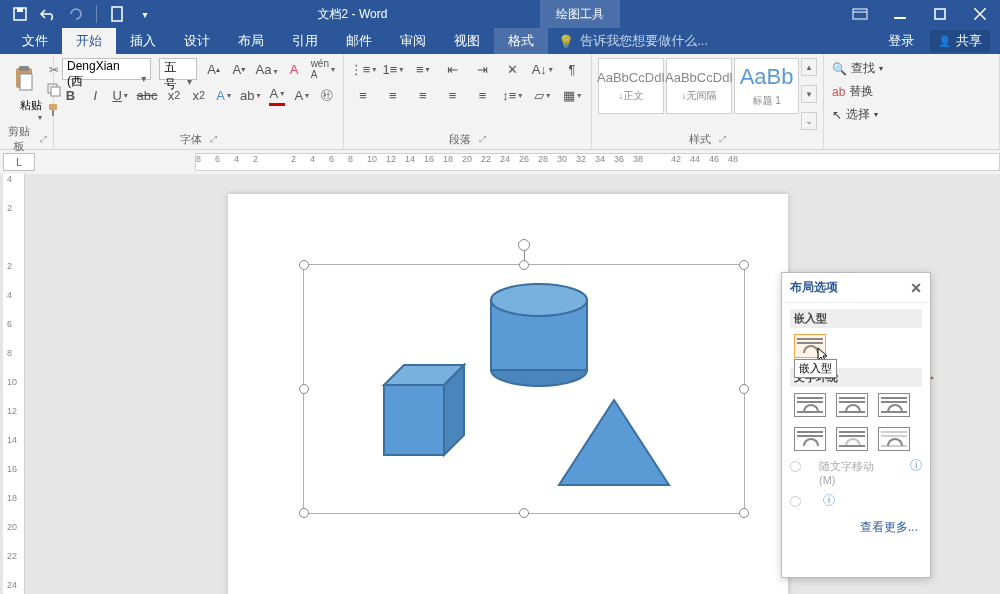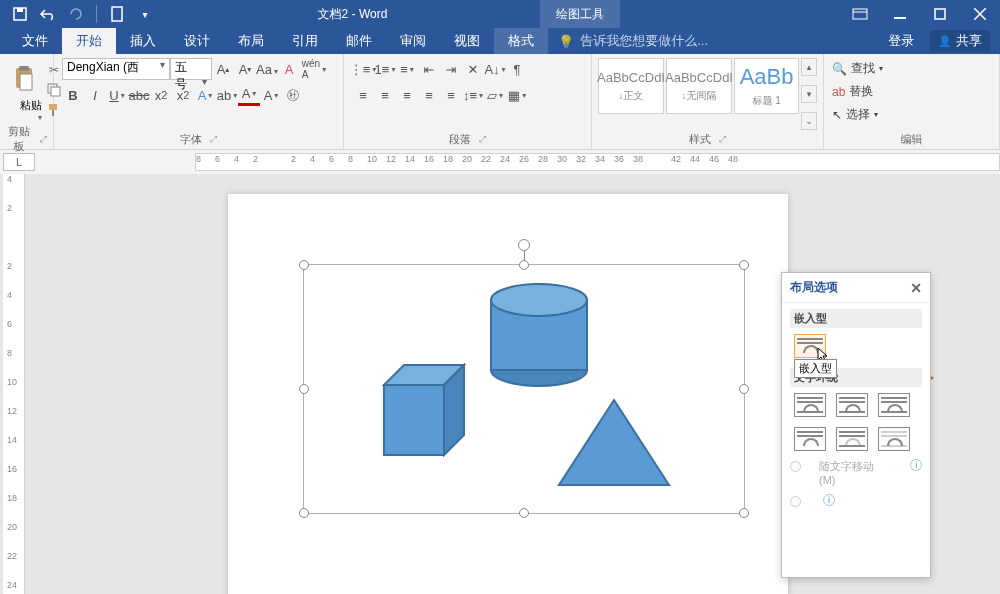--- a/index.html
+++ b/index.html
@@ -34,21 +34,21 @@
 .group .group-label { text-align: center; font-size: 11px; color: #666; padding-top: 2px; display:flex; justify-content:center; align-items:center; gap:2px;}
 .group .launcher { font-size:9px; color:#888; margin-left:6px; }
 
 .clipboard { width: 54px; }
 .paste-col { display:flex; flex-direction:column; align-items:flex-end; }
 .paste-big { width: 36px; height: 40px; display:flex; flex-direction:column; align-items:center; justify-content:center; }
 .small-stack { display:flex; flex-direction:column; gap:4px; margin-left:4px; padding-top:4px; }
 .small-icon { width:16px; height:16px; display:flex; align-items:center; justify-content:center; color:#666; }
 
 .font-group { width: 290px; padding:4px 8px 2px; }
-.font-row { display:flex; align-items:center; gap:0; margin-bottom:4px; }
+.font-row { display:flex; align-items:center; gap:8px; margin-bottom:4px; }
 .font-select { border:1px solid #c0c0c0; background:white; font-size:12px; height:22px; padding:0 16px 0 4px; position:relative; }
 .font-select::after { content:"▾"; position:absolute; right:4px; font-size:10px; color:#666; }
 .fname { width:108px; }
 .fsize { width:42px; }
 .rb { width:22px; height:22px; display:flex; align-items:center; justify-content:center; color:#555; cursor:pointer; font-size:13px; }
 .rb.wide{ width:28px; }
 .caret::after{content:"▾"; font-size:8px; margin-left:2px; color:#666;}
 
 .para-group { width: 248px; padding:4px 8px 2px;}
 .styles-group { width: 232px; padding:4px 6px 2px;}
@@ -329,23 +329,20 @@
 
   <div class="group edit-group">
     <div class="group-body" style="flex-direction:column; gap:2px;">
       <div class="edit-row">🔍 <span>查找</span> <span style="font-size:8px">▾</span></div>
       <div class="edit-row">
           <span style="color:#c55">ab</span> 
           <span>替换</span>
         </div>
       <div class="edit-row">↖ <span>选择</span> <span style="font-size:8px">▾</span></div>
     </div>
-    <div class="group-label">
-        <span>编辑</span>
-      </div>
   </div>
 </div>
 
 <div class="ruler-area">
   <div class="ruler-corner">L</div>
   <div class="hruler" id="hruler">
       <span class="tick" style="left: 0px;">8</span>
       <span class="tick" style="left: 19px;">6</span>
       <span class="tick" style="left: 38px;">4</span>
       <span class="tick" style="left: 57px;">2</span>
@@ -484,13 +481,14 @@
   </div>
   <div class="radio-row">
     <div class="radio-circle"></div>
       <span>随文字移动(M)</span>
       <span class="info-i">i</span>
   </div>
   <div class="radio-row">
     <div class="radio-circle"></div>
       <span class="info-i">i</span>
   </div>
+  <div class="see-more">查看更多...</div>
 </div>
 
 </body></html>

